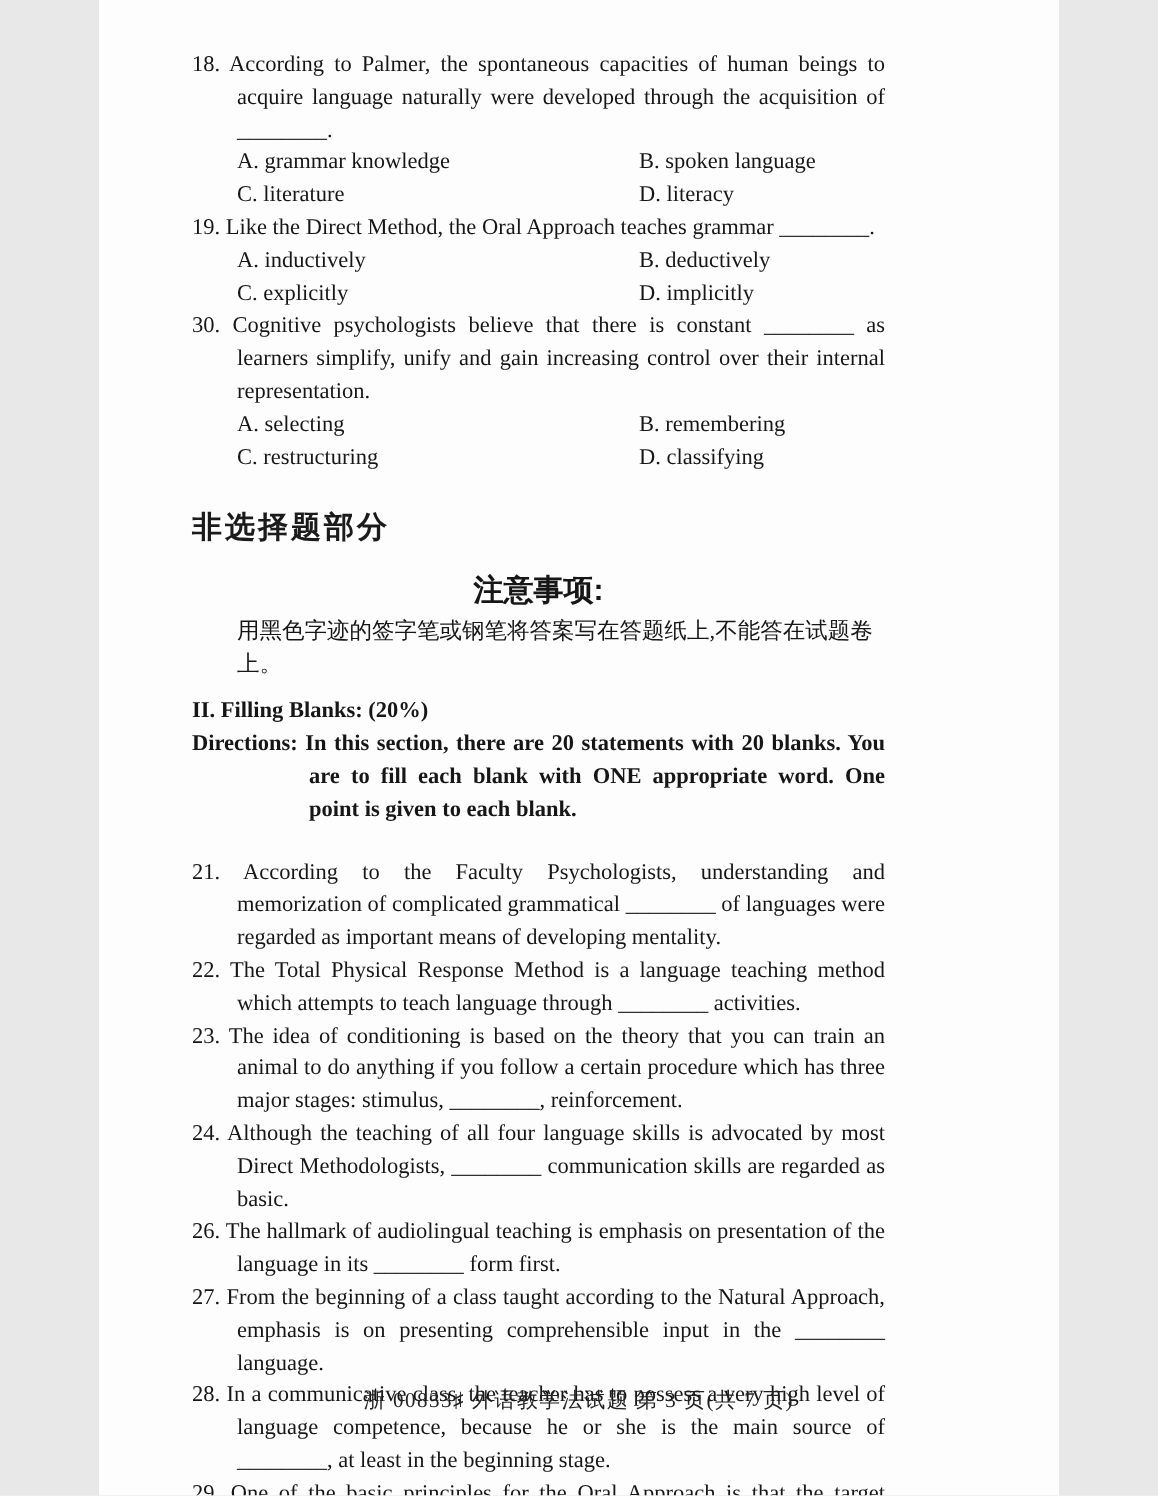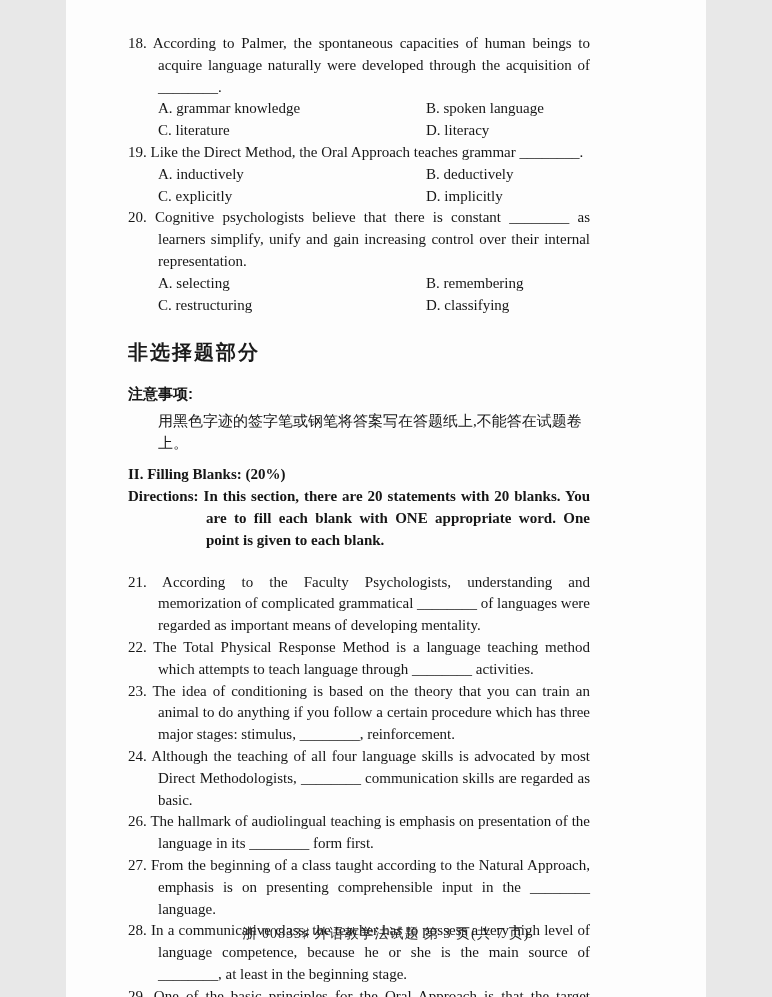--- a/index.html
+++ b/index.html
@@ -44,22 +44,23 @@
     font-size: 20px;
     font-weight: 600;
     letter-spacing: 2px;
     line-height: 28px;
     color: #1b1b1b;
   }
   .notice-title {
     margin: 15px 0 0 0;
     font-weight: 700;
     font-family: "Liberation Sans", sans-serif;
-    font-size: 15px;
+    font-size: 20px;
     line-height: 22px;
+    text-align: center;
   }
   .notice-body {
     margin: 5px 0 0 0;
     padding-left: 30px;
     font-size: 15px;
     line-height: 22px;
   }
   .part-title {
     margin: 10px 0 0 0;
     font-weight: 700;
@@ -101,21 +102,21 @@
     </div>
 
     <p class="q"><span class="qnum">19.</span> <span>Like the Direct Method, the Oral Approach teaches grammar ________.</span></p>
     <div class="opts">
       <span class="opt">A. inductively</span>
       <span class="opt">B. deductively</span>
       <span class="opt">C. explicitly</span>
       <span class="opt">D. implicitly</span>
     </div>
 
-    <p class="q"><span class="qnum">20.</span> <span>Cognitive psychologists believe that there is constant ________ as learners simplify, unify and gain increasing control over their internal representation.</span></p>
+    <p class="q"><span class="qnum">30.</span> <span>Cognitive psychologists believe that there is constant ________ as learners simplify, unify and gain increasing control over their internal representation.</span></p>
     <div class="opts">
       <span class="opt">A. selecting</span>
       <span class="opt">B. remembering</span>
       <span class="opt">C. restructuring</span>
       <span class="opt">D. classifying</span>
     </div>
 
     <h2 class="section-heading">非选择题部分</h2>
 
     <p class="notice-title">注意事项:</p>

